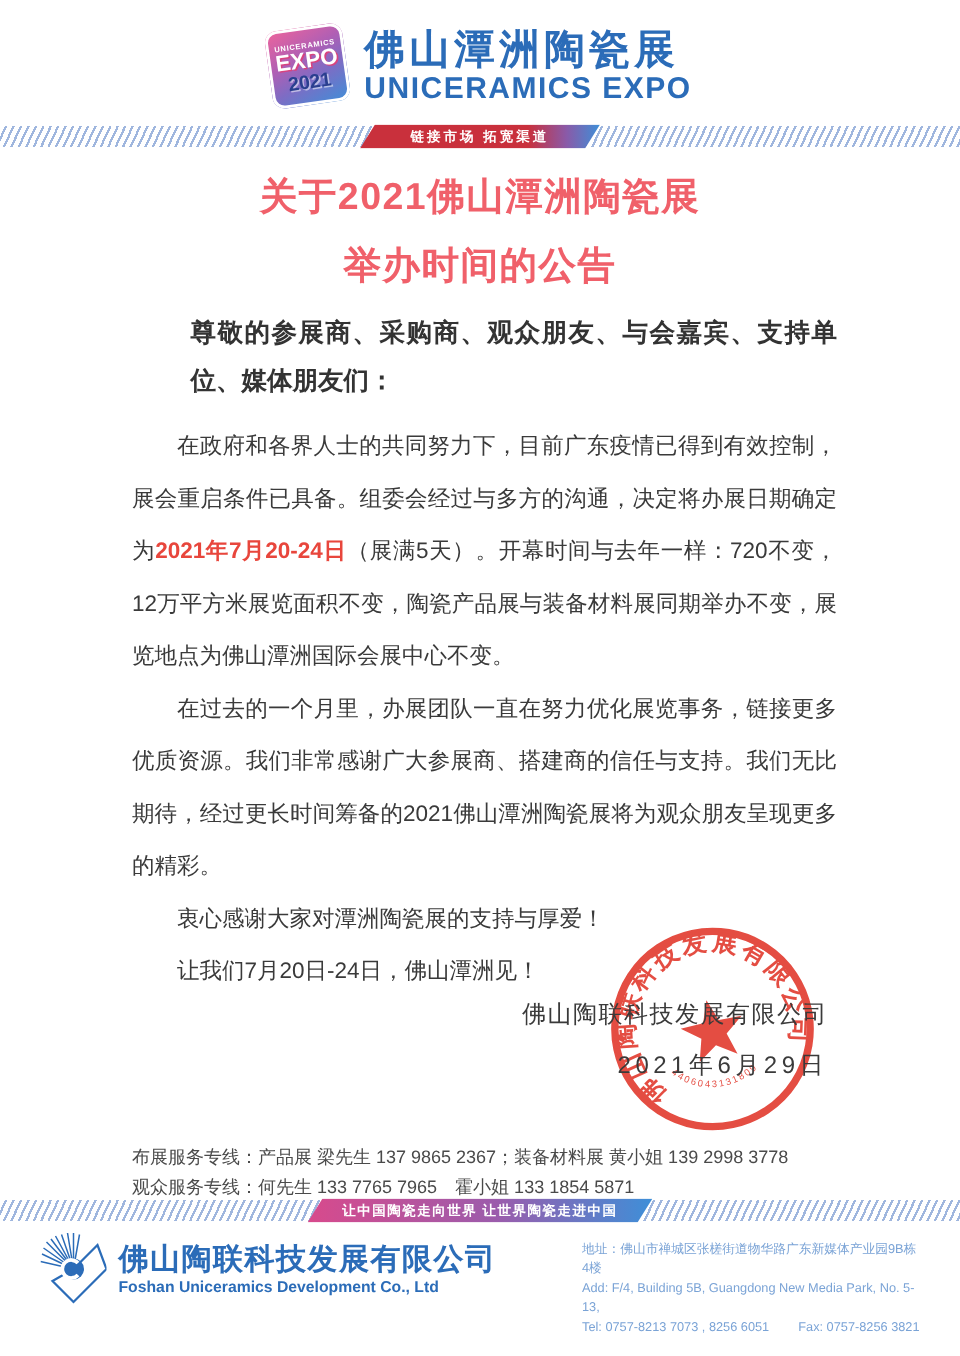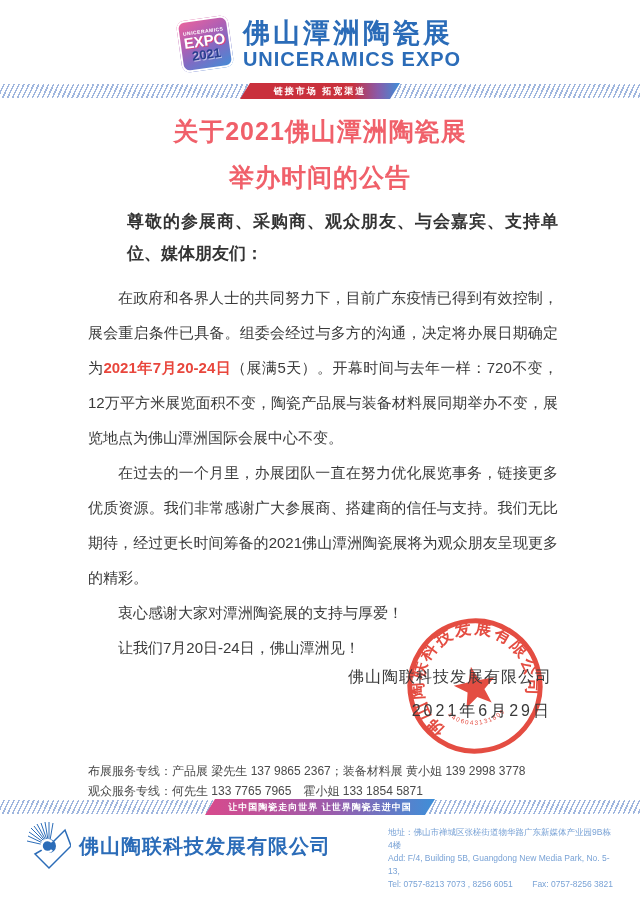--- a/index.html
+++ b/index.html
@@ -142,20 +142,21 @@
       <svg width="44" height="48" viewBox="0 0 44 48">
         <g stroke="#2b6cb8" stroke-width="1" fill="none">
           <path d="M22 24 L4 6 M22 24 L7 4 M22 24 L10 2 M22 24 L14 1 M22 24 L18 0 M22 24 L22 0 M22 24 L26 1 M22 24 L2 10 M22 24 L1 14 M22 24 L0 19"></path>
           <path d="M22 24 L38 8 L44 24 L22 46 L8 32 Z" stroke-width="1.5"></path>
         </g>
         <circle cx="22" cy="24" r="7" fill="#2b6cb8"></circle>
         <path d="M25 20 A6 6 0 1 0 25 28" stroke="#ffffff" stroke-width="2.5" fill="none"></path>
       </svg>
       <div class="f-names">
         <div class="fcn">佛山陶联科技发展有限公司</div>
+        <div class="fen">Foshan Uniceramics Development Co., Ltd</div>
       </div>
     </div>
     <div class="f-addr">
       <div>地址：佛山市禅城区张槎街道物华路广东新媒体产业园9B栋4楼</div>
       <div>Add: F/4, Building 5B, Guangdong New Media Park, No. 5-13,</div>
       <div class="telfax">
         <span>Tel: 0757-8213 7073 , 8256 6051</span>
         <span>Fax: 0757-8256 3821</span>
       </div>
     </div>

